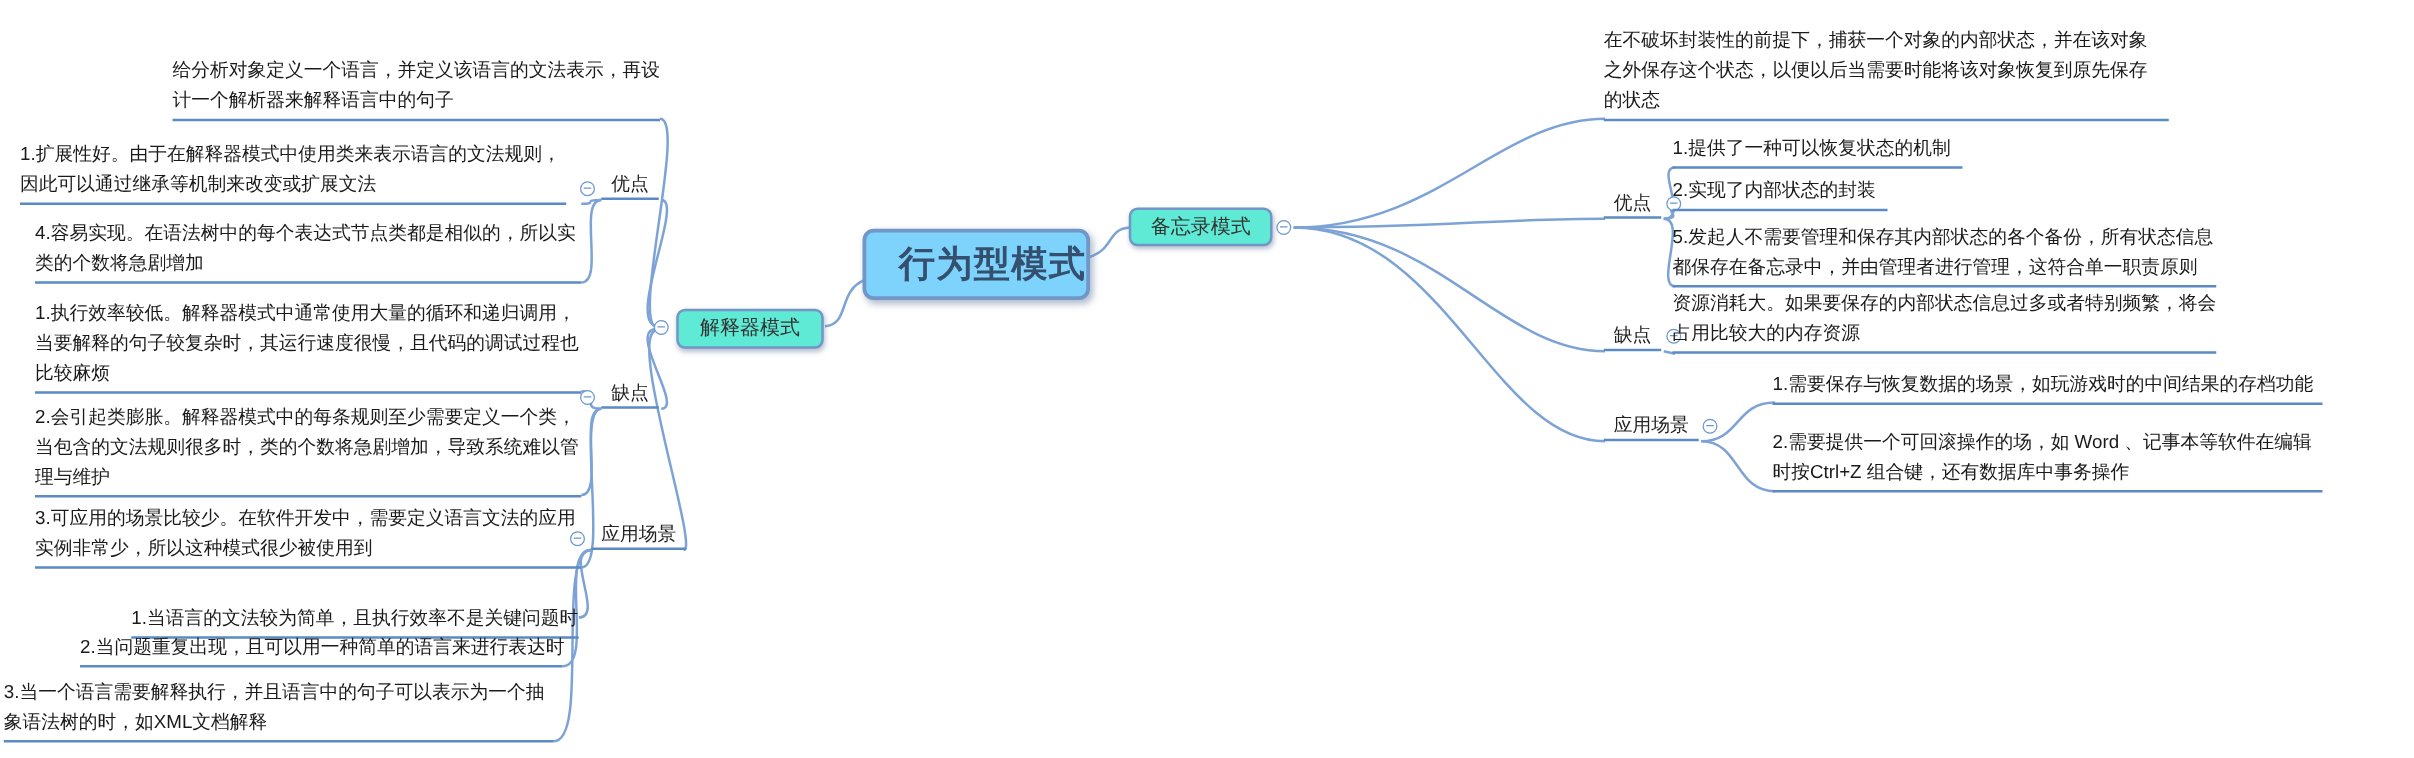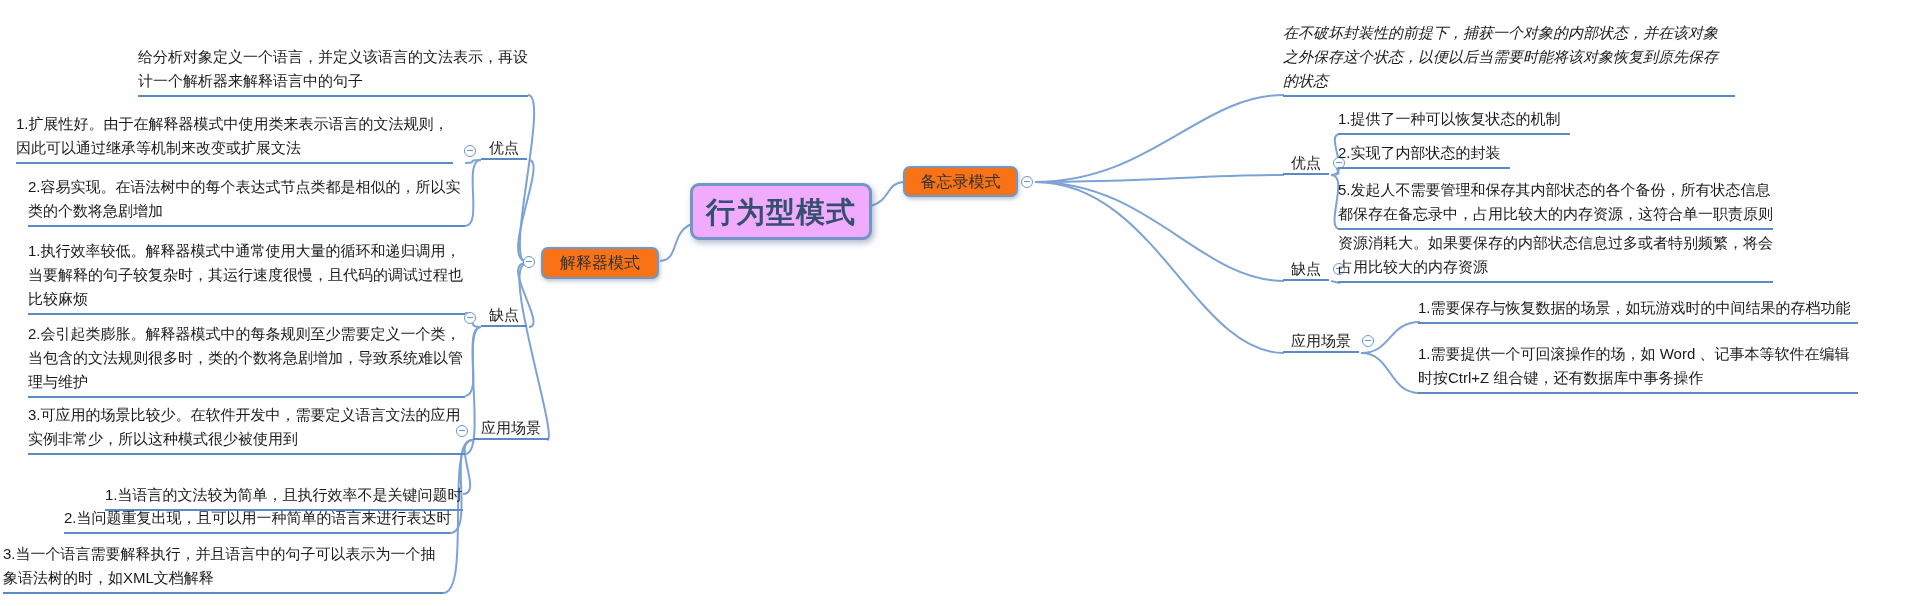--- a/index.html
+++ b/index.html
@@ -7,28 +7,28 @@
     position:relative;width:1931px;height:606px;background:#ffffff;overflow:hidden;
     font-family:"Liberation Sans","DejaVu Sans",sans-serif;color:#1a1a1a;
   }
   svg.links{position:absolute;left:0;top:0;width:1931px;height:606px;pointer-events:none;}
   svg.links path{fill:none;stroke:#7da3d6;stroke-width:2;}
   svg.links path.straight{stroke-width:2;}
 
   
   .center-topic{
     position:absolute;left:690px;top:183px;width:182px;height:57px;
-    background:#f0abfc;border:3px solid #7296c6;border-radius:9px;
+    background:#7dd3fc;border:3px solid #7296c6;border-radius:9px;
     box-shadow:2px 3px 6px rgba(110,130,160,.55);
     font-size:29px;font-weight:bold;color:#35506f;letter-spacing:1px;
-    text-align:center;line-height:53px;box-sizing:border-box;
+    text-align:right;line-height:53px;box-sizing:border-box;
   }
   
   .topic-box{
-    position:absolute;background:#f97316;border:2px solid #7296c6;border-radius:7px;
+    position:absolute;background:#5eead4;border:2px solid #7296c6;border-radius:7px;
     box-shadow:1px 2px 4px rgba(110,130,160,.5);
     font-size:16px;color:#333;text-align:center;box-sizing:border-box;
   }
   .topic-interp{left:541px;top:247px;width:118px;height:32px;line-height:28px;}
   .topic-memo{left:903px;top:166px;width:115px;height:31px;line-height:27px;}
 
   
   .leaf{
     position:absolute;border-bottom:2px solid #5b8ac5;padding-bottom:2px;
     font-size:15px;box-sizing:border-box;
@@ -109,21 +109,21 @@
   </div>
 
   <div class="label-node" style="left:481px;top:137px;">优点</div>
 
   <div class="leaf" style="left:16px;top:112px;width:437px;">
     <div class="ln">1.扩展性好。由于在解释器模式中使用类来表示语言的文法规则，</div>
     <div class="ln">因此可以通过继承等机制来改变或扩展文法</div>
   </div>
 
   <div class="leaf" style="left:28px;top:175px;width:437px;">
-    <div class="ln">2.容易实现。在语法树中的每个表达式节点类都是相似的，所以实</div>
+    <div class="ln">4.容易实现。在语法树中的每个表达式节点类都是相似的，所以实</div>
     <div class="ln">类的个数将急剧增加</div>
   </div>
 
   <div class="label-node" style="left:481px;top:304px;">缺点</div>
 
   <div class="leaf" style="left:28px;top:239px;width:437px;">
     <div class="ln">1.执行效率较低。解释器模式中通常使用大量的循环和递归调用，</div>
     <div class="ln">当要解释的句子较复杂时，其运行速度很慢，且代码的调试过程也</div>
     <div class="ln">比较麻烦</div>
   </div>
@@ -147,52 +147,52 @@
 
   <div class="leaf" style="left:64px;top:506px;width:386px;">
     <div class="ln">2.当问题重复出现，且可以用一种简单的语言来进行表达时</div>
   </div>
 
   <div class="leaf" style="left:3px;top:542px;width:440px;">
     <div class="ln">3.当一个语言需要解释执行，并且语言中的句子可以表示为一个抽</div>
     <div class="ln">象语法树的时，如XML文档解释</div>
   </div>
 
-  <div class="leaf" style="left:1283px;top:21px;width:452px;font-style:italic;">
+  <div class="leaf" style="left:1283px;top:21px;width:452px;">
     <div class="ln">在不破坏封装性的前提下，捕获一个对象的内部状态，并在该对象</div>
     <div class="ln">之外保存这个状态，以便以后当需要时能将该对象恢复到原先保存</div>
     <div class="ln">的状态</div>
   </div>
 
   <div class="label-node" style="left:1283px;top:152px;">优点</div>
 
   <div class="leaf" style="left:1338px;top:107px;width:232px;">
     <div class="ln">1.提供了一种可以恢复状态的机制</div>
   </div>
 
   <div class="leaf" style="left:1338px;top:141px;width:172px;">
     <div class="ln">2.实现了内部状态的封装</div>
   </div>
 
   <div class="leaf" style="left:1338px;top:178px;width:435px;">
     <div class="ln">5.发起人不需要管理和保存其内部状态的各个备份，所有状态信息</div>
-    <div class="ln">都保存在备忘录中，占用比较大的内存资源，这符合单一职责原则</div>
+    <div class="ln">都保存在备忘录中，并由管理者进行管理，这符合单一职责原则</div>
   </div>
 
   <div class="label-node" style="left:1283px;top:258px;">缺点</div>
 
   <div class="leaf" style="left:1338px;top:231px;width:435px;">
     <div class="ln">资源消耗大。如果要保存的内部状态信息过多或者特别频繁，将会</div>
     <div class="ln">占用比较大的内存资源</div>
   </div>
 
   <div class="label-node" style="left:1283px;top:330px;">应用场景</div>
 
   <div class="leaf" style="left:1418px;top:296px;width:440px;">
     <div class="ln">1.需要保存与恢复数据的场景，如玩游戏时的中间结果的存档功能</div>
   </div>
 
   <div class="leaf" style="left:1418px;top:342px;width:440px;">
-    <div class="ln">1.需要提供一个可回滚操作的场，如 Word 、记事本等软件在编辑</div>
+    <div class="ln">2.需要提供一个可回滚操作的场，如 Word 、记事本等软件在编辑</div>
     <div class="ln">时按Ctrl+Z 组合键，还有数据库中事务操作</div>
   </div>
 
 </div>
 
 </body></html>

